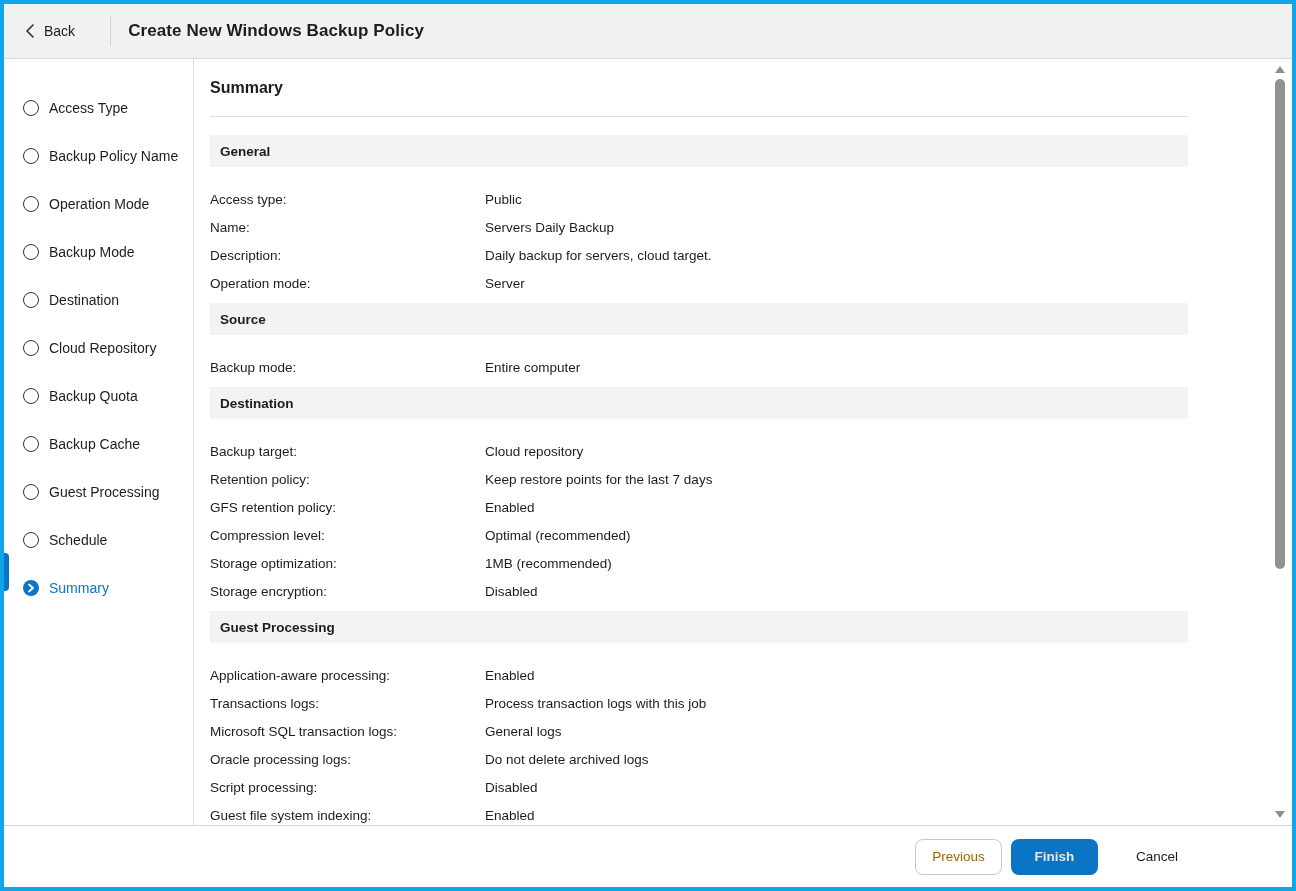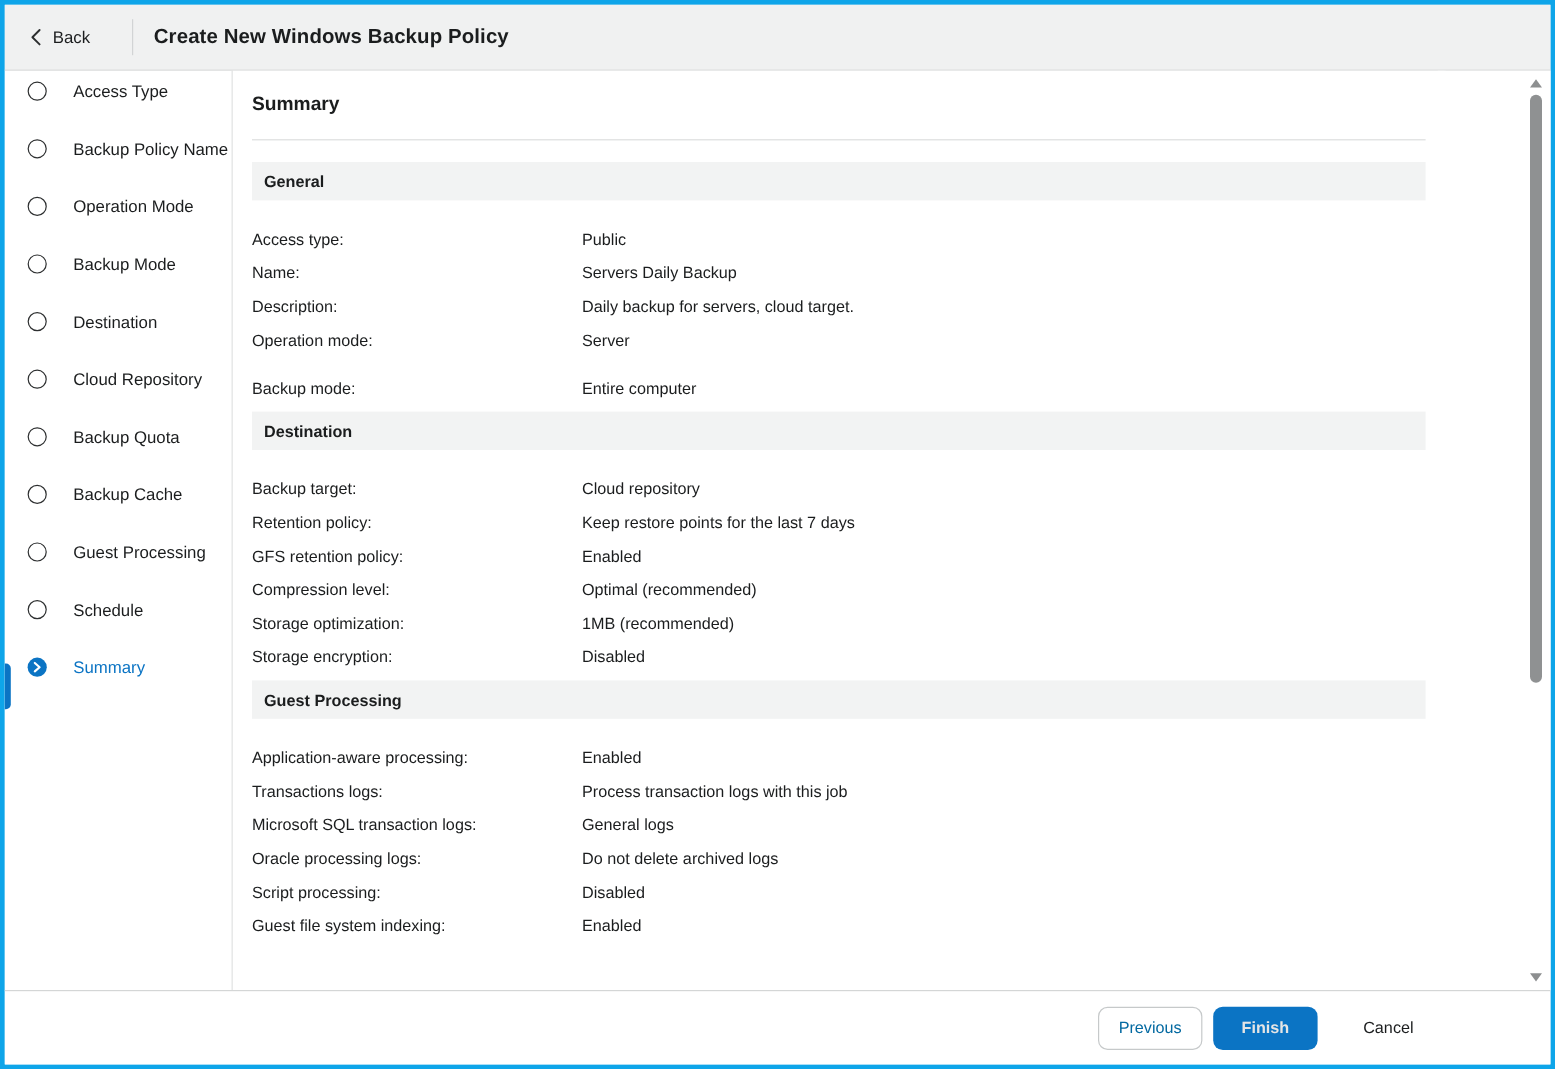--- a/index.html
+++ b/index.html
@@ -42,22 +42,22 @@
   
   .body { flex:1 1 auto; display:flex; min-height:0; position:relative; background:#fff; }
 
   
   .sidebar {
     width:190px; flex:0 0 190px;
     border-right:1px solid #dcdede;
     padding-top:9px;
   }
   .step {
-    height:48px; display:flex; align-items:flex-start;
-    padding-left:19px; gap:22px;
+    height:48px; display:flex; align-items:flex-end;
+    padding-left:19px; gap:10px;
     position:relative; cursor:pointer;
     font-size:14px;
   }
   .step-circle {
     width:16px; height:16px; flex:0 0 16px;
     border:1.5px solid #2d2f30; border-radius:50%;
     background:transparent;
   }
   .step.active .step-circle {
     border:none;
@@ -130,21 +130,21 @@
     display:flex; align-items:center; justify-content:flex-end;
   }
   .btn {
     height:36px; border-radius:8px;
     font-family:"Liberation Sans", sans-serif;
     font-size:13.5px; cursor:pointer;
     display:inline-flex; align-items:center; justify-content:center;
   }
   .btn-previous {
     width:87px;
-    background:#fff; color:#0369a1;
+    background:#fff; color:#a16207;
     border:1px solid #c6c9ca;
     margin-left:17px;
   }
   .btn-finish {
     width:87px; margin-left:9px;
     background:var(--accent); color:#e5e5e5;
     border:none; font-weight:700;
   }
   .btn-cancel {
     background:none; border:none;
@@ -270,20 +270,21 @@
   </div>
 
   <div class="row">
     <span class="row-label">Operation mode:</span>
     <span class="row-value">Server</span>
   </div>
 </div>
   </div>
 
   <div class="section">
+    <div class="section-band">Source</div>
     <div class="section-rows">
   <div class="row">
     <span class="row-label">Backup mode:</span>
     <span class="row-value">Entire computer</span>
   </div>
 </div>
   </div>
 
   <div class="section">
     <div class="section-band">Destination</div>

